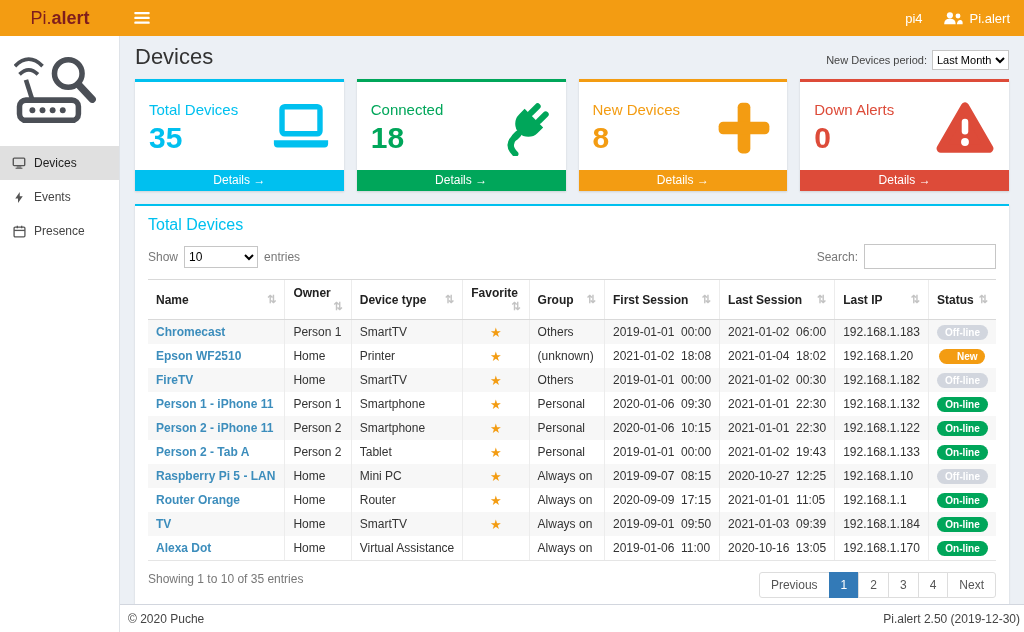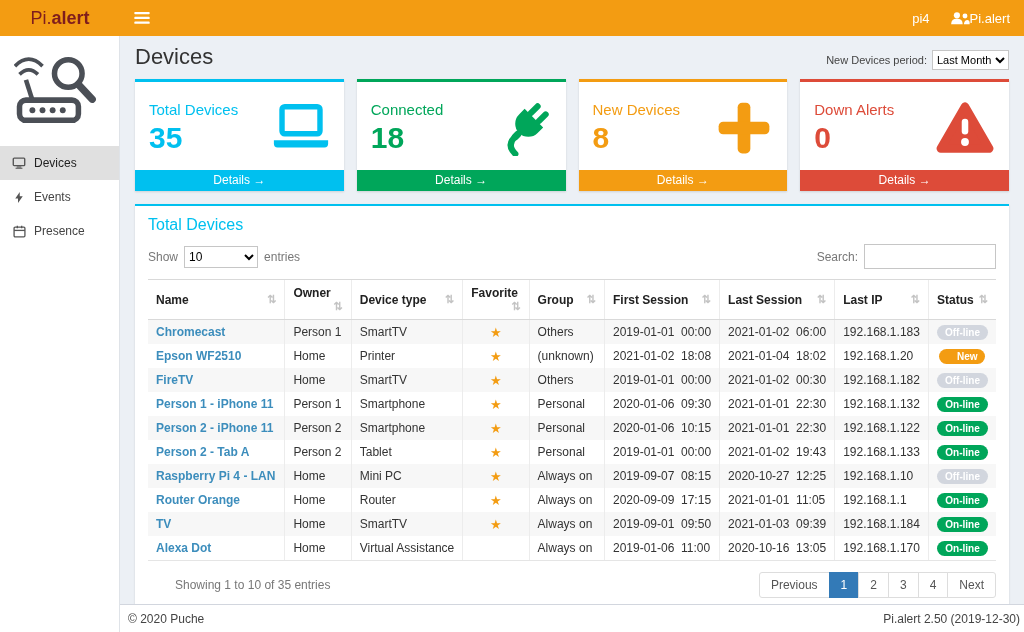--- a/index.html
+++ b/index.html
@@ -7,21 +7,21 @@
   body { font-family: "Liberation Sans", sans-serif; overflow: hidden; background: #ecf0f5; }
   a { text-decoration: none; }
   .app { display: flex; flex-direction: column; height: 100%; }
 
   
   .topbar { flex: 0 0 36px; height: 36px; background: var(--orange); display: flex; align-items: stretch; color: #fff; }
   .brand { width: 120px; display: flex; align-items: center; justify-content: center; font-size: 18px; color: #7f1d1d; cursor: pointer; }
   .brand b { font-weight: bold; }
   .hamburger { width: 44px; display: flex; align-items: center; justify-content: center; cursor: pointer; color: #fff; }
   .topbar-right { margin-left: auto; display: flex; align-items: center; gap: 20px; padding-right: 14px; font-size: 13px; text-align: right; }
-  .account { display: flex; align-items: center; cursor: pointer; color: #fff; }
+  .account { display: flex; align-items: center; gap: 7px; cursor: pointer; color: #fff; }
 
   
   .main { flex: 1; display: flex; min-height: 0; }
   .sidebar { width: 120px; background: #fff; border-right: 1px solid #dfe3e8; display: flex; flex-direction: column; }
   .logo { padding: 16px 10px 18px; color: #4b4f56; display: flex; justify-content: center; }
   .side-item { display: flex; align-items: center; gap: 8px; padding: 10px 12px; font-size: 12px; color: #444; cursor: pointer; }
   .side-item.active { background: #e0e0e0; color: #222; }
   .side-icon { display: flex; color: #555; width: 14px; justify-content: center; }
   .right-col { flex: 1; display: flex; flex-direction: column; min-width: 0; }
   .content { flex: 1; padding: 8px 15px 0; overflow: hidden; }
@@ -65,21 +65,21 @@
   .devices-table th:nth-child(6) { width: 108px; }
   .devices-table th:nth-child(7) { width: 108px; }
   .devices-table th:nth-child(8) { width: 94px; }
   .devices-table th:nth-child(9) { width: 64px; }
   td.c-date { white-space: pre; }
   .c-name a { color: var(--link); font-weight: bold; cursor: pointer; }
   .c-fav, .c-status { text-align: center; }
   .star { color: var(--orange); font-size: 13px; }
   .badge { display: inline-block; min-width: 46px; padding: 2px 8px; border-radius: 9px; color: #fff; font-size: 10px; font-weight: bold; text-align: right; }
 
-  .table-footer { display: flex; justify-content: space-between; align-items: center; padding: 11px 13px 9px; margin-left: 27px; }
+  .table-footer { display: flex; justify-content: space-between; align-items: flex-start; padding: 11px 13px 9px; }
   .summary { font-size: 12px; color: #777; }
   .pagination { display: flex; }
   .page-btn { font-size: 12px; padding: 5px 11px; border: 1px solid #ddd; background: #fff; color: #555; margin-left: -1px; cursor: pointer; }
   .page-btn:first-child { margin-left: 0; border-radius: 3px 0 0 3px; }
   .page-btn:last-child { border-radius: 0 3px 3px 0; }
   .page-btn.active { background: var(--active-page); border-color: var(--active-page); color: #fff; }
 
   .page-footer { flex: 0 0 28px; height: 28px; background: #fff; border-top: 1px solid #d2d6de; display: flex; align-items: center; justify-content: space-between; padding: 0 4px 0 8px; font-size: 12px; color: #444; overflow: hidden; }
 </style>
 </head>
@@ -339,21 +339,21 @@
                   <td>Person 2</td>
                   <td>Tablet</td>
                   <td class="c-fav"><span class="star">★</span></td>
                   <td>Personal</td>
                   <td class="c-date">2019-01-01  00:00</td>
                   <td class="c-date">2021-01-02  19:43</td>
                   <td>192.168.1.133</td>
                   <td class="c-status"><span class="badge" style="background:#00a65a">On-line</span></td>
                 </tr>
                 <tr>
-                  <td class="c-name"><a>Raspberry Pi 4 - LAN</a></td>
+                  <td class="c-name"><a>Raspberry Pi 5 - LAN</a></td>
                   <td>Home</td>
                   <td>Mini PC</td>
                   <td class="c-fav"><span class="star">★</span></td>
                   <td>Always on</td>
                   <td class="c-date">2019-09-07  08:15</td>
                   <td class="c-date">2020-10-27  12:25</td>
                   <td>192.168.1.10</td>
                   <td class="c-status"><span class="badge" style="background:#d2d6de">Off-line</span></td>
                 </tr>
                 <tr>

